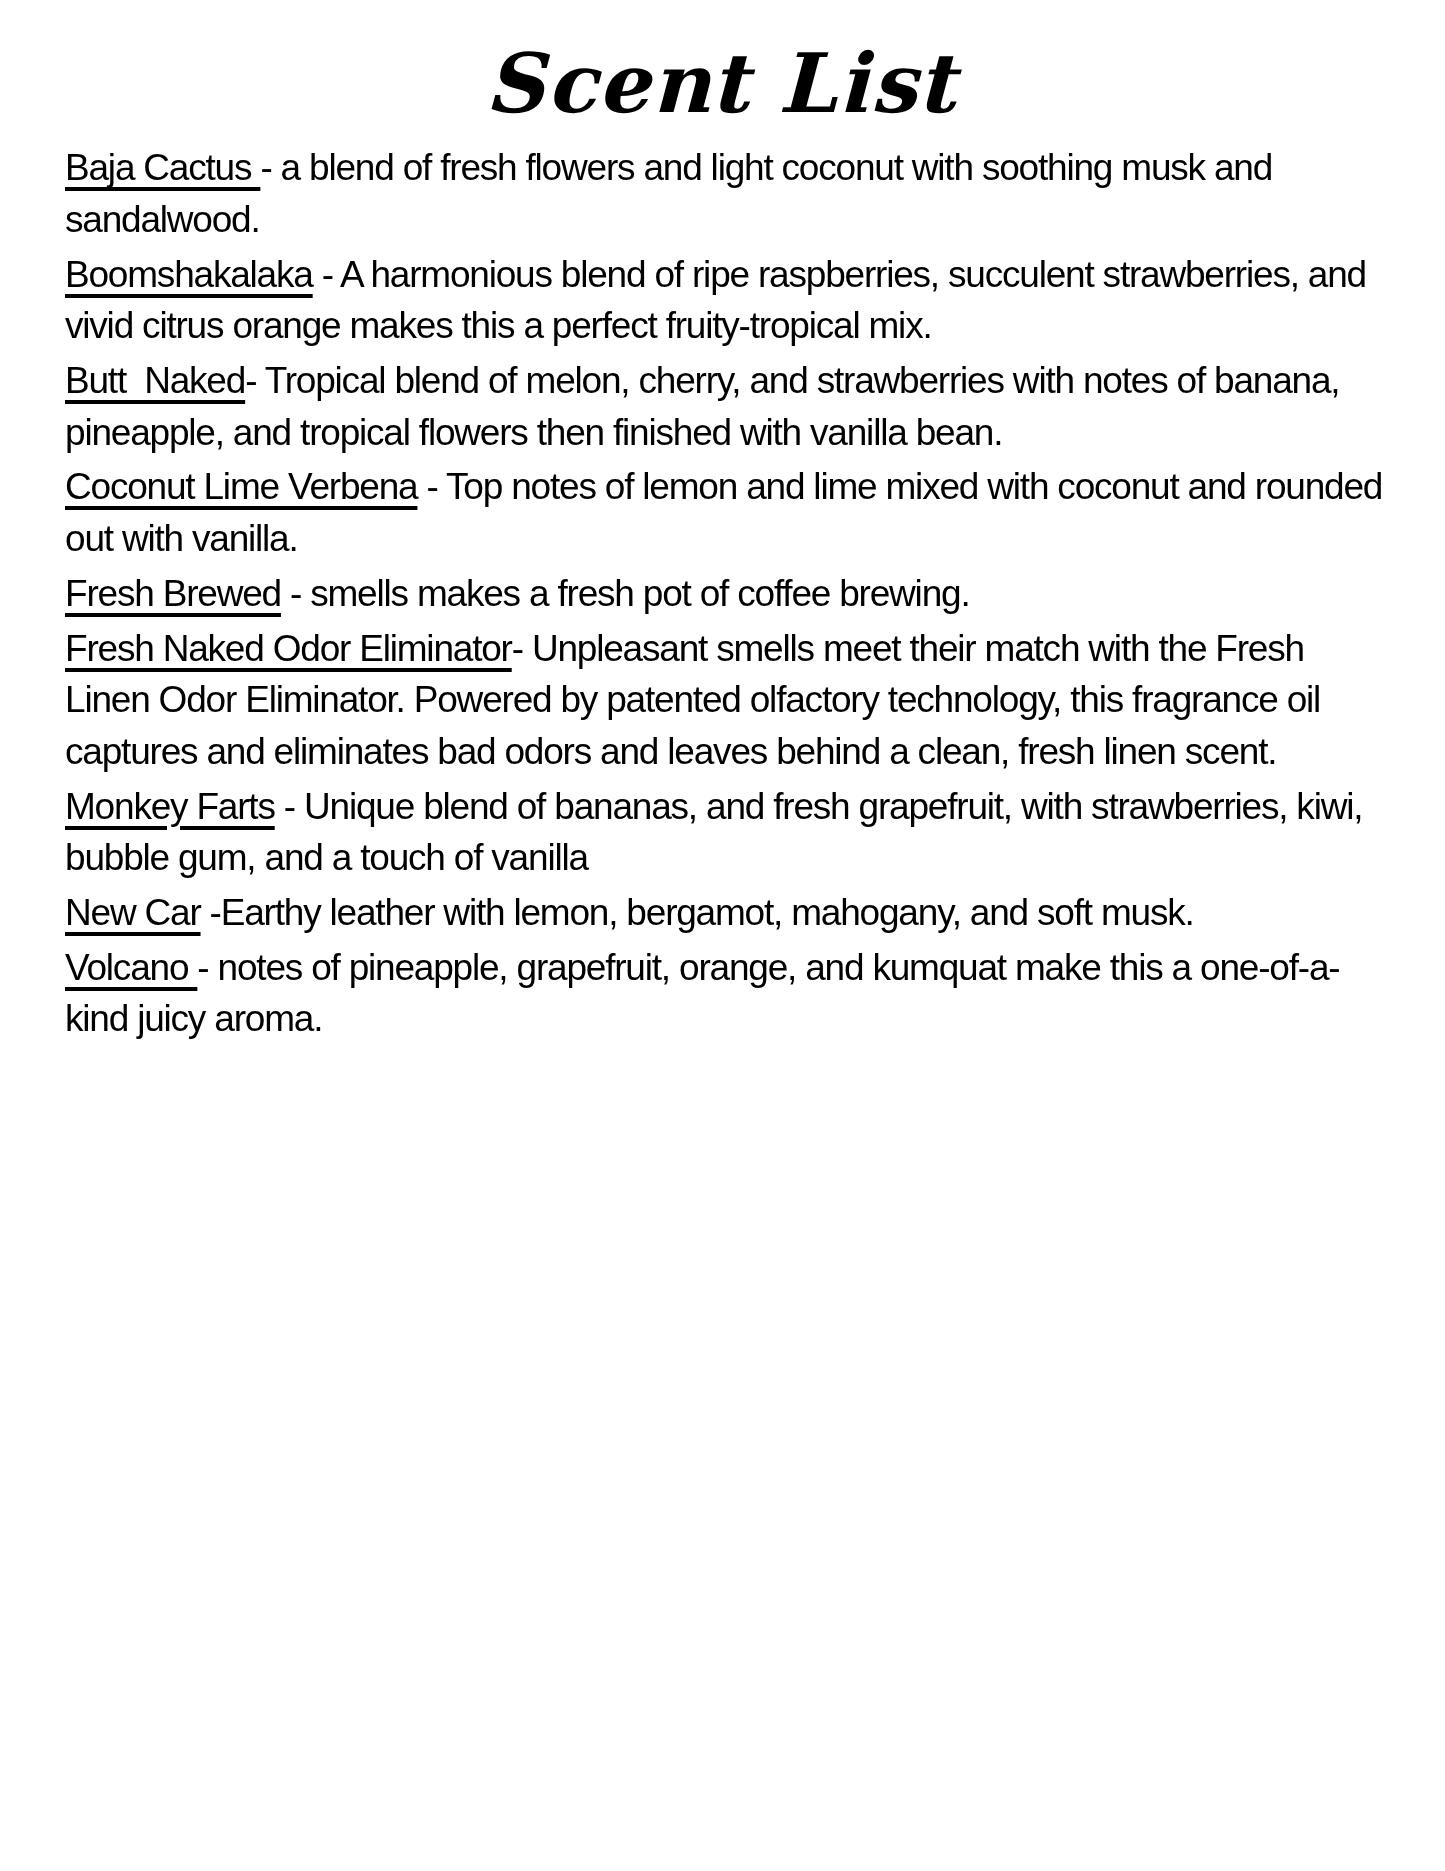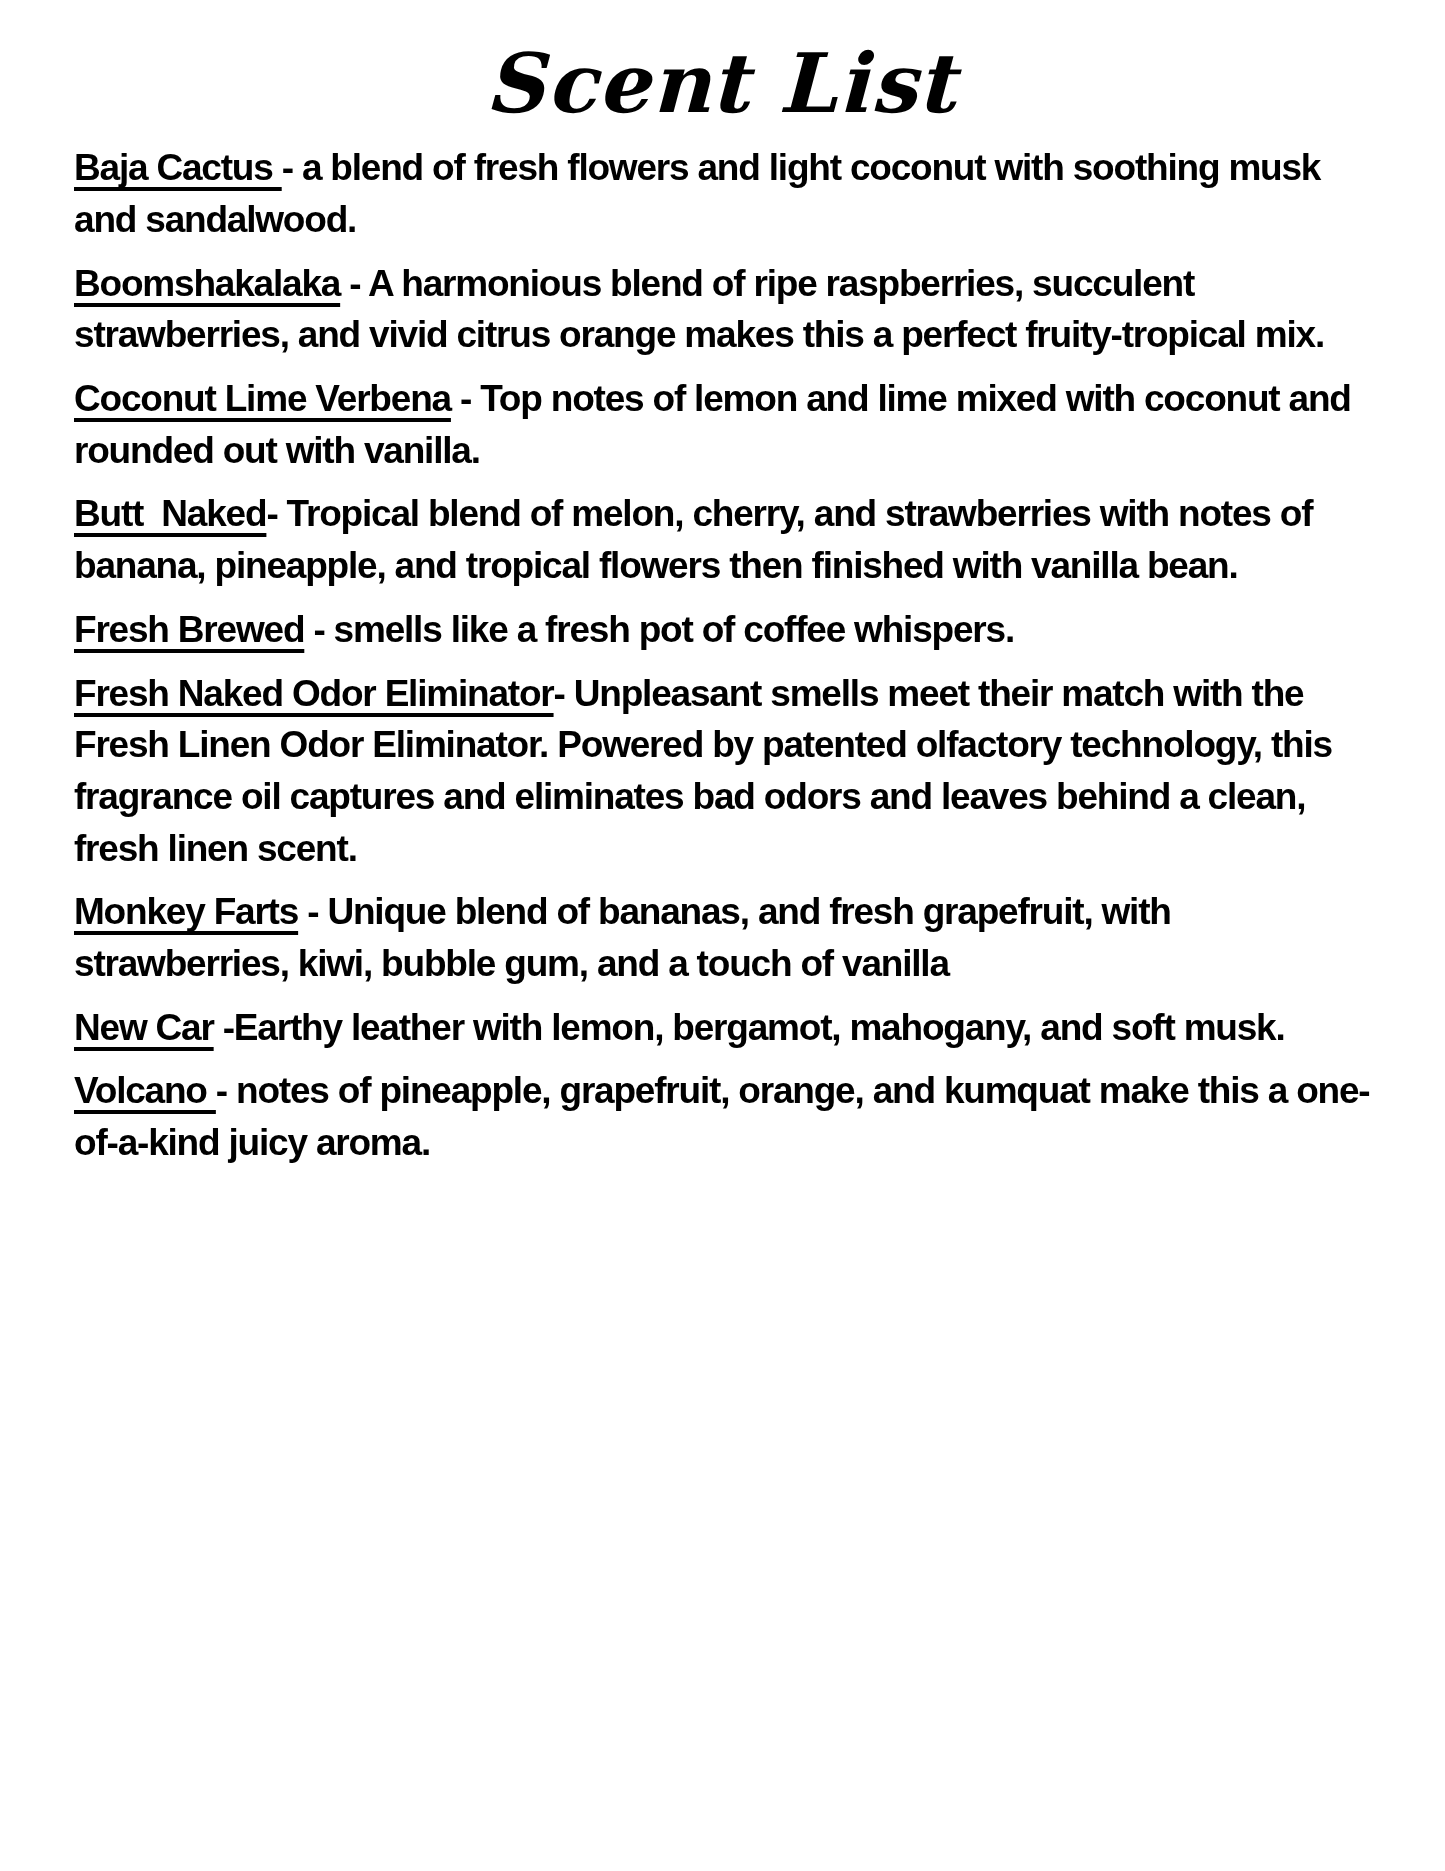--- a/index.html
+++ b/index.html
@@ -29,22 +29,22 @@
     line-height: 1.1;
     text-align: center;
     margin: 0 0 14px 0;
     letter-spacing: 1px;
     transform: skewX(-4deg);
   }
   .scent-list {
     width: 1334px;
   }
   .scent-entry {
-    margin: 12px;
-    font-weight: 700;
+    margin: 3px;
+    font-weight: 400;
     font-size: 37px;
     line-height: 51.7px;
     letter-spacing: -1.2px;
     color: #000000;
   }
   .scent-name {
     white-space: pre-wrap;
     text-decoration: underline;
     text-decoration-thickness: 3.5px;
     text-underline-offset: 7px;
@@ -57,25 +57,25 @@
 <body>
 
 <div class="page">
   <h1 class="page-title">Scent List</h1>
 
   <div class="scent-list">
   <p class="scent-entry"><span class="scent-name">Baja Cactus </span><span class="scent-desc">- a blend of fresh flowers and light coconut with soothing musk and sandalwood.</span></p>
 
   <p class="scent-entry"><span class="scent-name">Boomshakalaka</span><span class="scent-desc"> - A harmonious blend of ripe raspberries, succulent strawberries, and vivid citrus orange makes this a perfect fruity-tropical mix.</span></p>
 
+  <p class="scent-entry"><span class="scent-name">Butt  Naked</span><span class="scent-desc">- Tropical blend of melon, cherry, and strawberries with notes of banana, pineapple, and tropical flowers then finished with vanilla bean.</span></p>
+
   <p class="scent-entry"><span class="scent-name">Coconut Lime Verbena</span><span class="scent-desc"> - Top notes of lemon and lime mixed with coconut and rounded out with vanilla.</span></p>
 
-  <p class="scent-entry"><span class="scent-name">Butt  Naked</span><span class="scent-desc">- Tropical blend of melon, cherry, and strawberries with notes of banana, pineapple, and tropical flowers then finished with vanilla bean.</span></p>
-
-  <p class="scent-entry"><span class="scent-name">Fresh Brewed</span><span class="scent-desc"> - smells like a fresh pot of coffee whispers.</span></p>
+  <p class="scent-entry"><span class="scent-name">Fresh Brewed</span><span class="scent-desc"> - smells makes a fresh pot of coffee brewing.</span></p>
 
   <p class="scent-entry"><span class="scent-name">Fresh Naked Odor Eliminator</span><span class="scent-desc">- Unpleasant smells meet their match with the Fresh Linen Odor Eliminator. Powered by patented olfactory technology, this fragrance oil captures and eliminates bad odors and leaves behind a clean, fresh linen scent.</span></p>
 
 
   <p class="scent-entry"><span class="scent-name">Monkey Farts</span><span class="scent-desc"> - Unique blend of bananas, and fresh grapefruit, with strawberries, kiwi, bubble gum, and a touch of vanilla</span></p>
 
   <p class="scent-entry"><span class="scent-name">New Car</span><span class="scent-desc"> -Earthy leather with lemon, bergamot, mahogany, and soft musk.</span></p>
 
   <p class="scent-entry"><span class="scent-name">Volcano </span><span class="scent-desc">- notes of pineapple, grapefruit, orange, and kumquat make this a one-of-a-kind juicy aroma.</span></p>
 

